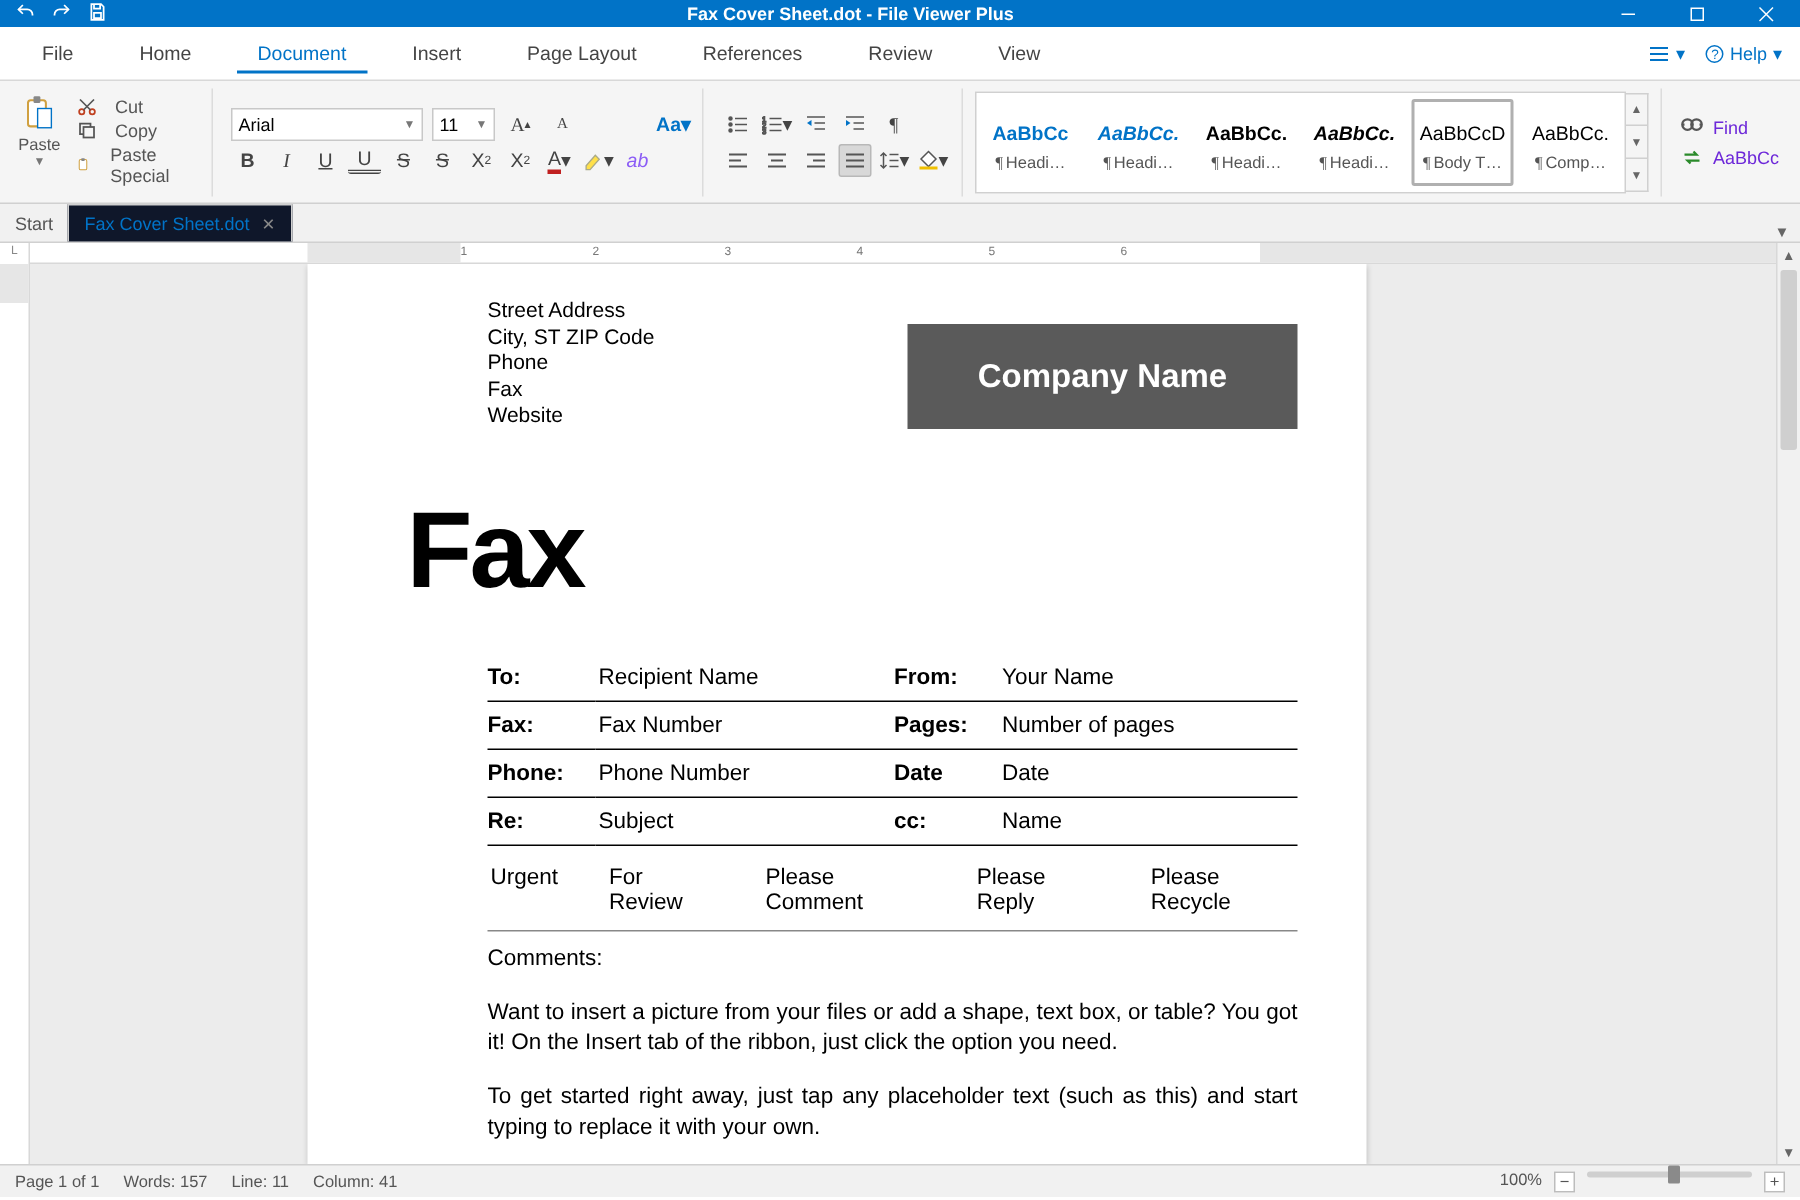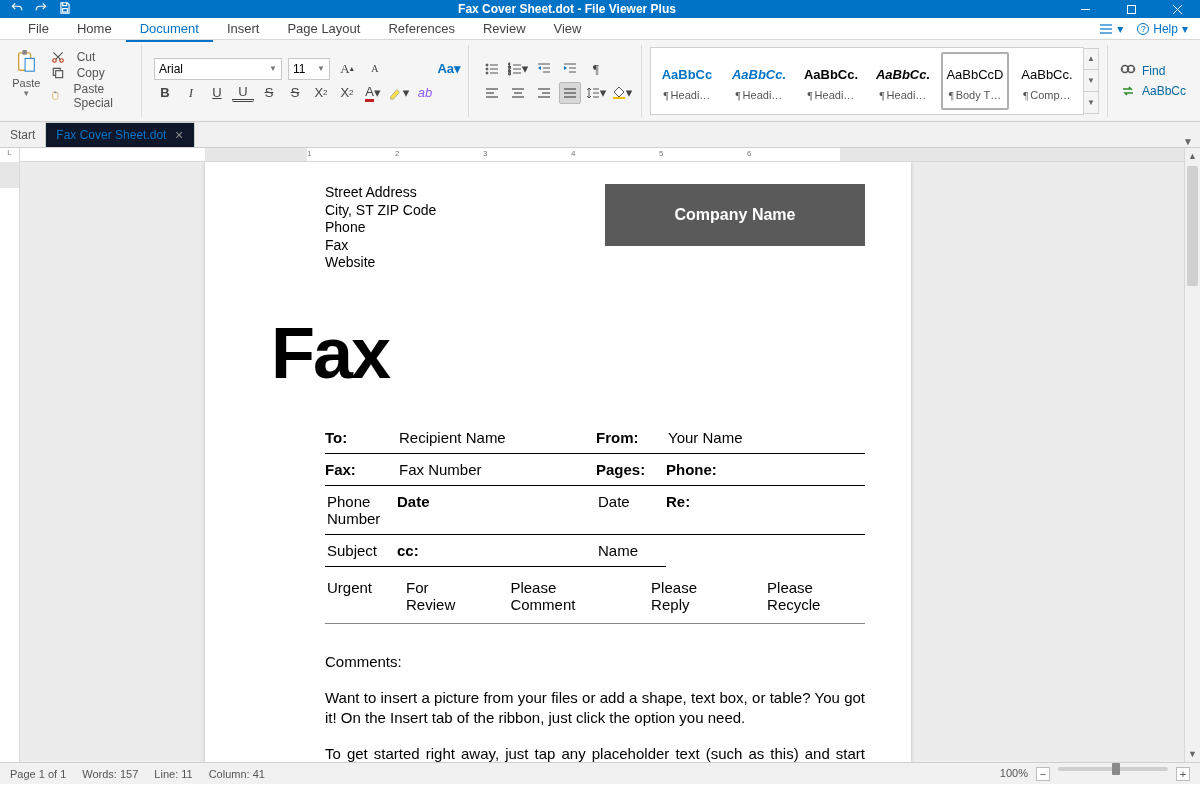--- a/index.html
+++ b/index.html
@@ -6,21 +6,21 @@
 *{box-sizing:border-box}
 
 .titlebar{height:18px;background:#0173c7;display:flex;align-items:center;color:#fff}
 .titlebar .qat{display:flex;gap:10px;padding-left:10px;align-items:center}
 .titlebar .qat svg{width:14px;height:14px}
 .titlebar .title{flex:1;text-align:center;font-size:12px;font-weight:600}
 .titlebar .wnd{display:flex}
 .titlebar .wnd div{width:46px;height:30px;display:flex;align-items:center;justify-content:center}
 .titlebar .wnd svg{width:11px;height:11px}
 
-.menubar{height:22px;background:#fff;border-bottom:1px solid #d8d8d8;display:flex;align-items:center;padding-left:14px;gap:0}
+.menubar{height:36px;background:#fff;border-bottom:1px solid #d8d8d8;display:flex;align-items:center;padding-left:14px;gap:16px}
 .menubar .mi{padding:0 14px;height:26px;line-height:26px;font-size:13px;color:#444}
 .menubar .mi.active{color:#0173c7;border-bottom:2px solid #0173c7;font-weight:400}
 .menubar .spacer{flex:1}
 .menubar .opt{display:flex;align-items:center;gap:14px;padding-right:12px;color:#0173c7;font-size:12px}
 .menubar .opt .ic{display:flex;align-items:center;gap:4px}
 
 .ribbon{height:82px;background:#f5f5f5;border-bottom:1px solid #d0d0d0;display:flex;align-items:center;padding:4px 6px;gap:8px}
 .grp{height:72px;border-right:1px solid #dcdcdc;padding:0 8px 0 4px;display:flex;flex-direction:column;justify-content:center;gap:2px}
 .grp.noborder{border-right:none}
 .btn-paste{display:flex;flex-direction:column;align-items:center;width:40px;font-size:11px;color:#555}
@@ -36,21 +36,21 @@
 
 .gallery{border:1px solid #d0d0d0;background:#fff;height:68px;display:flex;align-items:center}
 .gcell{width:68px;height:58px;margin:0 2px;display:flex;flex-direction:column;align-items:center;justify-content:center;border:1px solid transparent}
 .gcell.active{border:2px solid #b0b0b0;border-radius:2px}
 .gcell .prev{font-size:13px;height:28px;display:flex;align-items:center}
 .gcell .lbl{font-size:11px;color:#555;display:flex;align-items:center;gap:2px}
 .gscroll{width:18px;height:66px;border-left:1px solid #d0d0d0;display:flex;flex-direction:column}
 .gscroll div{flex:1;display:flex;align-items:center;justify-content:center;border-bottom:1px solid #d0d0d0;font-size:8px;color:#666}
 .gscroll div:last-child{border-bottom:none}
 .findgrp{display:flex;flex-direction:column;gap:6px;padding-left:8px}
-.findrow{display:flex;align-items:flex-end;gap:6px;font-size:12px;color:#0369a1}
+.findrow{display:flex;align-items:flex-end;gap:6px;font-size:12px;color:#6d28d9}
 
 .tabsbar{height:26px;background:#f1f1f1;border-bottom:1px solid #d0d0d0;display:flex;align-items:flex-end}
 .tabitem{height:25px;padding:0 10px;font-size:12px;display:flex;align-items:center;gap:8px;border:1px solid #d0d0d0;border-bottom:none;background:#f1f1f1;color:#555}
 .tabitem.start{border:none;background:transparent}
 .tabitem.active{background:#0f172a;color:#0173c7}
 .tabitem .x{font-size:11px;color:#888}
 .tabsbar .spacer{flex:1}
 .tabsbar .dd{width:18px;text-align:center;color:#666;font-size:10px;padding-right:6px}
 
 .workspace{position:relative;height:614px;display:flex;background:#ececec}
@@ -58,29 +58,29 @@
 .vruler .shade{position:absolute;left:0;right:0;top:0;height:26px;background:#e6e6e6}
 .main{flex:1;display:flex;flex-direction:column;overflow:hidden}
 .hruler-wrap{height:14px;background:#ececec;display:flex}
 .hruler-wrap .corner{width:20px}
 .hruler{flex:1;position:relative;background:#fff;border-bottom:1px solid #d8d8d8;font-size:8px;color:#777}
 .hruler .shadeL{position:absolute;left:0;top:0;bottom:0;width:100px;background:#e6e6e6}
 .hruler .shadeR{position:absolute;right:14px;top:0;bottom:0;left:640px;background:#e6e6e6}
 .hruler .tk{position:absolute;top:1px}
 .canvas{flex:1;overflow:auto;display:flex;justify-content:flex-start;padding-left:185px}
 .page{width:706px;background:#fff;box-shadow:0 1px 4px rgba(0,0,0,.2);padding:22px 46px 20px 120px;font-family:Arial,sans-serif;color:#000}
-.hdr{display:flex;align-items:flex-start}
+.hdr{display:flex;align-items:flex-end}
 .addr{font-size:14px;line-height:1.25}
-.coname{background:#5a5a5a;color:#fff;font-weight:700;font-size:16px;padding:22px 40px;margin-left:auto;width:260px;text-align:center;font-family:Arial,sans-serif}
+.coname{background:#5a5a5a;color:#fff;font-weight:700;font-size:22px;padding:22px 40px;margin-left:auto;width:260px;text-align:center;font-family:Arial,sans-serif}
 .faxbig{font-size:72px;font-weight:900;letter-spacing:-2px;margin:40px 0 28px -54px}
 .flds{display:grid;grid-template-columns:72px 1fr 70px 1fr;font-size:15px}
 .flds .lab{font-weight:700;padding:7px 0;border-bottom:1.5px solid #000}
 .flds .val{padding:7px 0 7px 2px;border-bottom:1.5px solid #000}
 .checks{display:flex;gap:34px;padding:10px 2px;font-size:15px;border-bottom:1px solid #888;margin-top:2px}
-.comments{font-size:15px;margin-top:28px}
+.comments{font-size:15px;margin-top:8px}
 .comments p{margin:0 0 16px 0;text-align:justify;line-height:1.35}
 
 .vscroll{width:16px;background:#f1f1f1;border-left:1px solid #d8d8d8;display:flex;flex-direction:column}
 .vscroll .arr{height:16px;display:flex;align-items:center;justify-content:center;font-size:9px;color:#666}
 .vscroll .thumb{height:120px;margin:2px;background:#cfcfcf;border-radius:2px}
 
 .statusbar{height:22px;background:#f1f1f1;border-top:1px solid #d0d0d0;display:flex;align-items:center;font-size:11px;color:#555;padding:0 10px;gap:16px}
 .statusbar .spacer{flex:1}
 .zoom{display:flex;align-items:flex-start;gap:8px}
 .slider{width:110px;height:4px;background:#cfcfcf;position:relative;border-radius:2px}
@@ -398,20 +398,21 @@
         <div class="faxbig">Fax</div>
         <div class="flds">
           <div class="lab">To:</div>
           <div class="val">Recipient Name</div>
           <div class="lab">From:</div>
           <div class="val">Your Name</div>
 
           <div class="lab">Fax:</div>
           <div class="val">Fax Number</div>
           <div class="lab">Pages:</div>
+          <div class="val">Number of pages</div>
 
           <div class="lab">Phone:</div>
           <div class="val">Phone Number</div>
           <div class="lab">Date</div>
           <div class="val">Date</div>
 
           <div class="lab">Re:</div>
           <div class="val">Subject</div>
           <div class="lab">cc:</div>
           <div class="val">Name</div>

